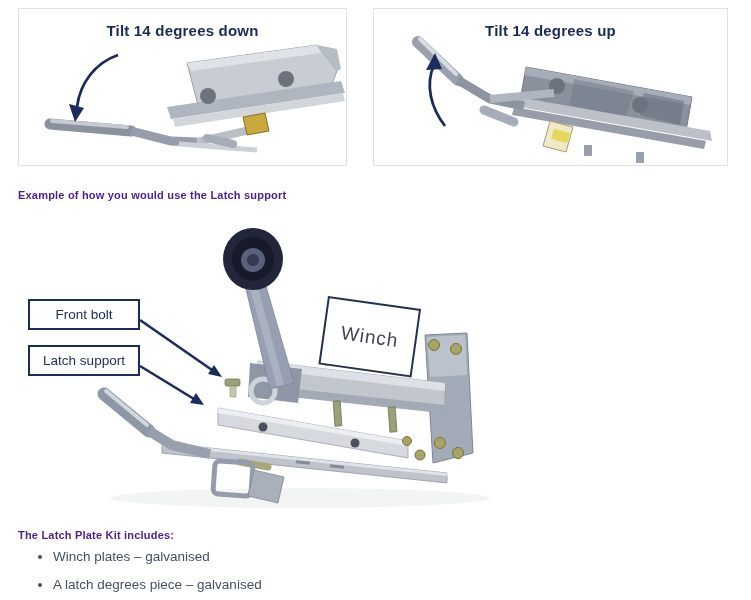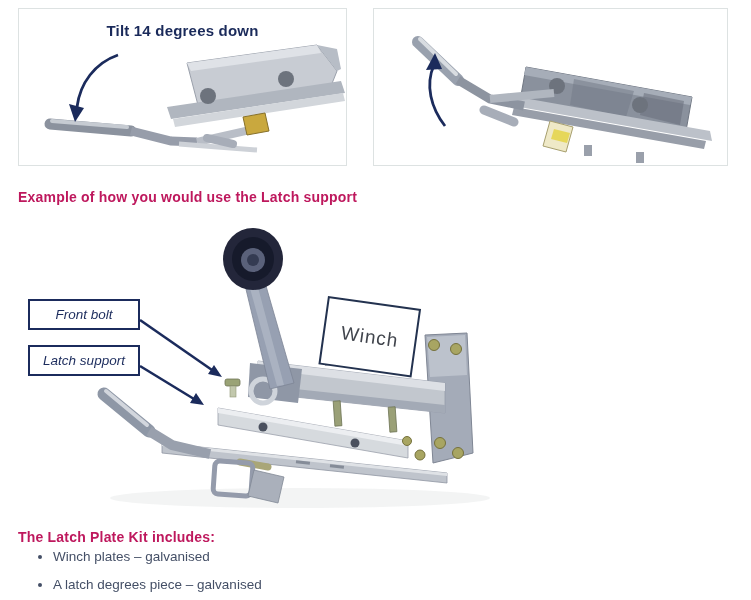--- a/index.html
+++ b/index.html
@@ -10,32 +10,32 @@
   
   .panel{position:absolute;top:8px;height:158px;background:#ffffff;
          border:1px solid #dde2e2;box-sizing:border-box;}
   .panel--left{left:18px;width:329px;}
   .panel--right{left:373px;width:355px;}
   .panel-title{position:absolute;top:13px;left:0;width:100%;text-align:center;
                font-size:15px;font-weight:bold;color:#1a2a5a;letter-spacing:.2px;}
   .panel svg{position:absolute;left:0;top:0;}
 
   
-  .section-heading{position:absolute;margin:0;font-size:14px;font-weight:bold;
-                   color:#be185d;letter-spacing:.2px;}
+  .section-heading{position:absolute;margin:0;font-size:11px;font-weight:bold;
+                   color:#4c1d95;letter-spacing:.2px;}
   #example-heading{left:18px;top:189px;}
   #kit-heading{left:18px;top:529px;}
 
   
   .figure{position:absolute;left:0;top:215px;width:751px;height:300px;}
   .figure > svg{position:absolute;left:0;top:0;}
   .label-box{position:absolute;box-sizing:border-box;width:112px;height:31px;
              border:2px solid #1b2b5c;background:#ffffff;display:flex;
              align-items:center;justify-content:center;
-             font-size:13.5px;color:#1b2b5c;font-style:italic;}
+             font-size:13.5px;color:#1b2b5c;}
   #front-bolt-label{left:28px;top:84px;}
   #latch-support-label{left:28px;top:130px;}
   .winch-card{position:absolute;left:328px;top:81px;width:94px;height:69px;
               box-sizing:border-box;border:2px solid #23324f;background:#ffffff;
               transform:rotate(8deg);transform-origin:0 0;
               display:flex;align-items:center;justify-content:center;
               font-size:19px;color:#41454d;letter-spacing:1px;}
 
   
   .kit-list{position:absolute;left:36px;top:549px;margin:0;padding:0 0 0 17px;
@@ -72,20 +72,21 @@
 
         <g>
           <path d="M99 46 C 76 54 61 74 58 98" stroke="#1b2b5c" stroke-width="2.8" fill="none"></path>
           <polygon points="50,95 65,99 56,113" fill="#1b2b5c"></polygon>
         </g>
       </g>
     </svg>
   </div>
 
   <div class="panel panel--right">
+    <div class="panel-title">Tilt 14 degrees up</div>
     <svg width="353" height="156" viewBox="0 0 353 156">
       <g>
 
         <polygon points="152,58 318,88 312,122 146,92" fill="#8a919d" stroke="#6f7682" stroke-width="1"></polygon>
         <polygon points="152,58 318,88 316,96 150,66" fill="#a6adb8"></polygon>
         <polygon points="200,70 260,82 252,108 196,96" fill="#747b88" opacity="0.55"></polygon>
         <polygon points="270,84 310,92 306,116 266,106" fill="#676e7a" opacity="0.55"></polygon>
 
         <polygon points="132,86 336,122 338,132 134,96" fill="#bcc1c9"></polygon>
         <polygon points="140,98 332,132 330,140 138,106" fill="#989ea9"></polygon>

